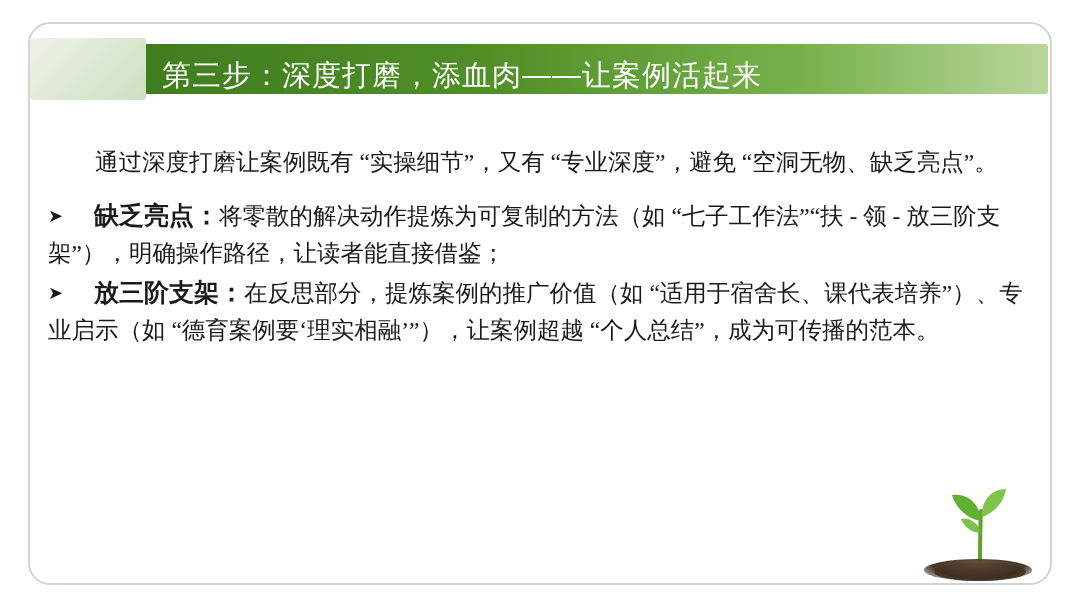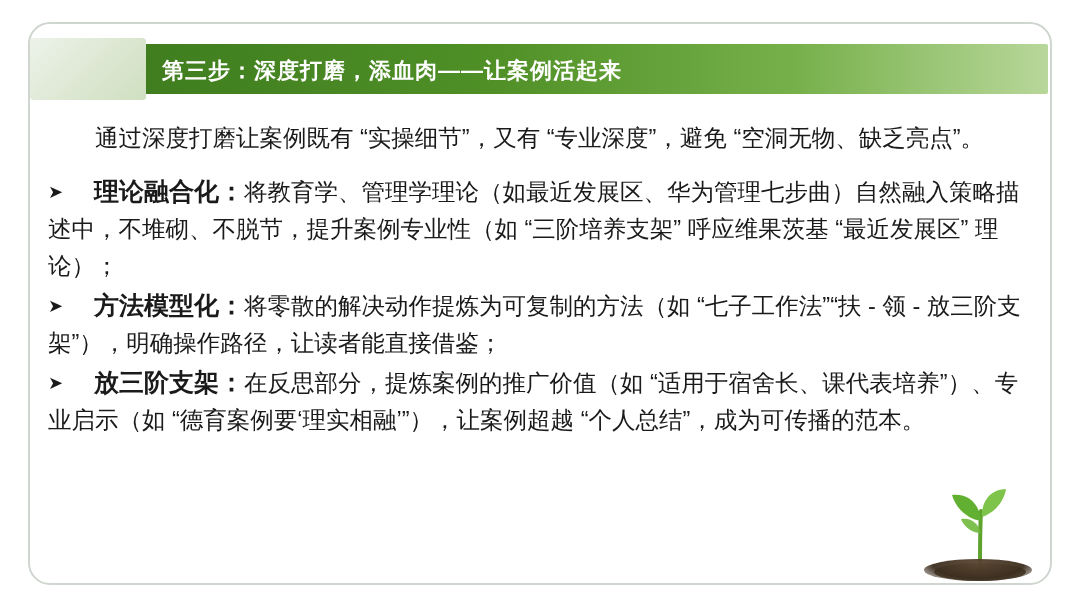--- a/index.html
+++ b/index.html
@@ -45,22 +45,22 @@
     top: 6px;
     width: 908px;
     height: 50px;
     background: linear-gradient(to right, #3f7d1f 0%, #4f8f26 38%, #76b04a 72%, #b8d79a 100%);
     border-radius: 2px;
   }
   .header-title {
     position: absolute;
     left: 132px;
     top: 18px;
-    font-size: 22px;
-    font-weight: bold;
+    font-size: 29px;
+    font-weight: normal;
     color: #ffffff;
     letter-spacing: 1px;
     white-space: nowrap;
   }
   
   .emblem {
     position: absolute;
     left: 0px;
     top: 0px;
     width: 116px;
@@ -70,25 +70,26 @@
   }
   .emblem-bg {
     position: absolute;
     inset: 0;
     background: linear-gradient(135deg, #eef3ea 0%, #dfe9d6 45%, #cfe0c0 100%);
   }
   
   .body-text {
     position: absolute;
     left: 48px;
-    top: 120px;
+    top: 144px;
     width: 985px;
     color: #1a1a1a;
     font-size: 23.5px;
     line-height: 37px;
+    font-family: Liberation Serif, serif;
   }
   .para {
     margin: 0 0 16px 0;
     text-align: justify;
   }
   .para.indent {
     text-indent: 2em;
   }
   .bullet-para {
     position: relative;
@@ -160,26 +161,23 @@
       </svg>
     </div>
 
     <div class="header-title">第三步：深度打磨，添血肉——让案例活起来</div>
   </div>
 
   <div class="body-text">
 
     <p class="para indent">通过深度打磨让案例既有 “实操细节”，又有 “专业深度”，避免 “空洞无物、缺乏亮点”。</p>
 
-    <p class="bullet-para">
-      <span class="bullet-mark">➤</span><span class="gap"></span><span class="lead">理论融合化：</span><span>将教育学、管理学理论（如最近发展区、华为管理七步曲）自然融入策略描述中，不堆砌、不脱节，提升案例专业性（如 “三阶培养支架” 呼应维果茨基 “最近发展区” 理论）；</span>
-    </p>
 
     <p class="bullet-para">
-      <span class="bullet-mark">➤</span><span class="gap"></span><span class="lead">方法模型化：</span><span>将零散的解决动作提炼为可复制的方法（如 “七子工作法”“扶 - 领 - 放三阶支架”），明确操作路径，让读者能直接借鉴；</span>
+      <span class="bullet-mark">➤</span><span class="gap"></span><span class="lead">缺乏亮点：</span><span>将零散的解决动作提炼为可复制的方法（如 “七子工作法”“扶 - 领 - 放三阶支架”），明确操作路径，让读者能直接借鉴；</span>
     </p>
 
     <p class="bullet-para">
       <span class="bullet-mark">➤</span><span class="gap"></span><span class="lead">放三阶支架：</span><span>在反思部分，提炼案例的推广价值（如 “适用于宿舍长、课代表培养”）、专业启示（如 “德育案例要‘理实相融’”），让案例超越 “个人总结”，成为可传播的范本。</span>
     </p>
 
   </div>
 
   <div class="sprout">
     <div class="soil"></div>

